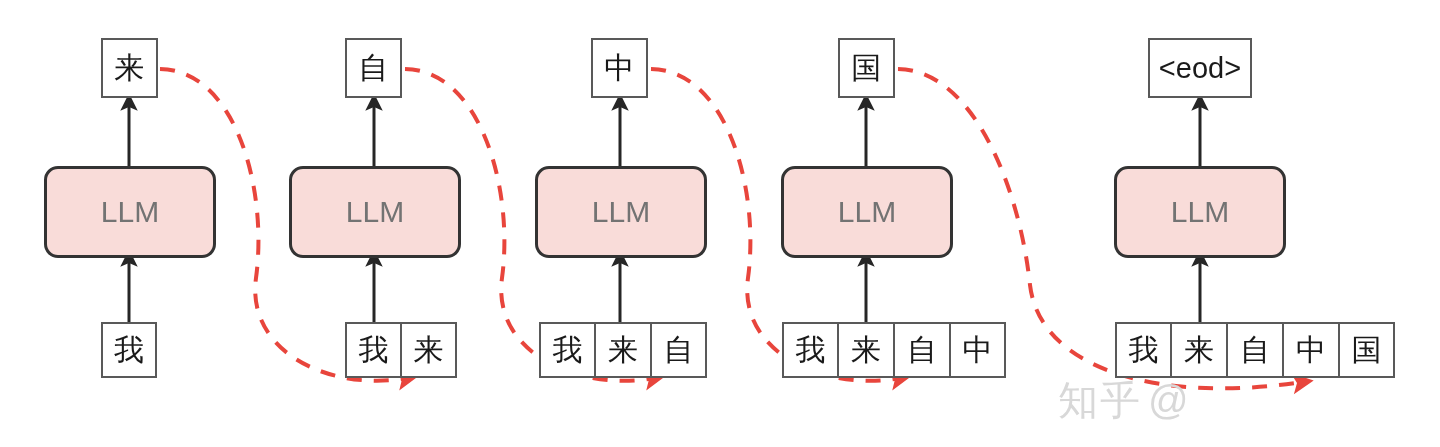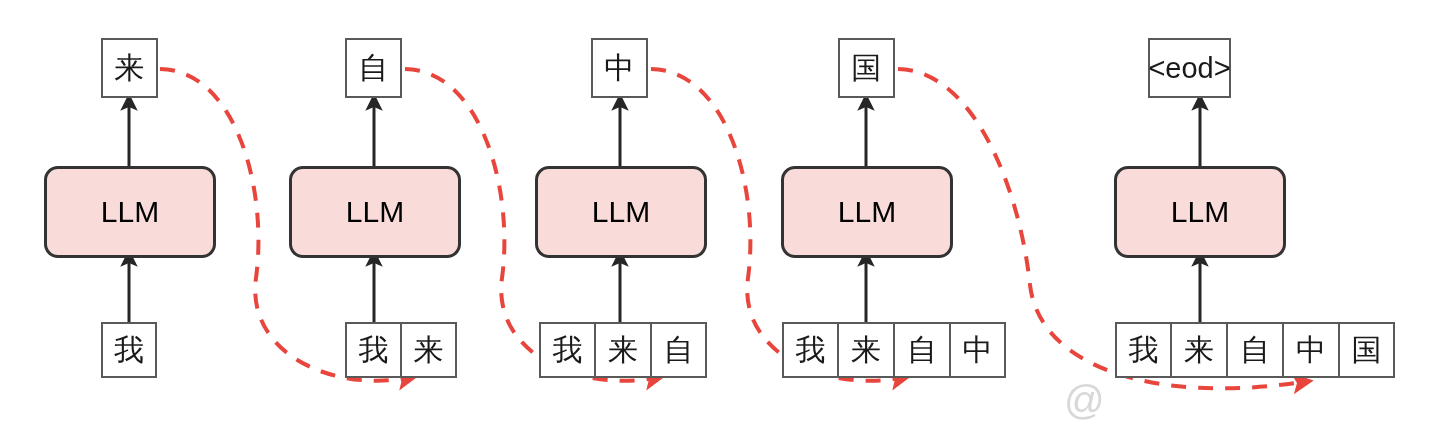--- a/index.html
+++ b/index.html
@@ -52,21 +52,21 @@
   
   .llm-box {
     position: absolute;
     box-sizing: border-box;
     border: 3px solid #333333;
     border-radius: 14px;
     background: #f9dcd9;
     display: flex;
     align-items: center;
     justify-content: center;
-    color: #000000;
+    color: #737373;
     font-size: 30px;
     line-height: 1;
   }
   
   .in-strip {
     position: absolute;
     display: flex;
     box-sizing: border-box;
   }
   .in-cell {
@@ -183,30 +183,31 @@
 
     <div class="in-strip" style="left:782px;top:322px;">
       <div class="in-cell">我</div>
       <div class="in-cell">来</div>
       <div class="in-cell">自</div>
       <div class="in-cell">中</div>
     </div>
   </div>
 
   <div class="group" style="left:0;width:300px;">
-    <div class="out-box eod" style="left:1148px;top:38px;width:83px;height:60px;">&lt;eod&gt;</div>
+    <div class="out-box eod" style="left:1148px;top:38px;width:104px;height:60px;">&lt;eod&gt;</div>
 
     <div class="llm-box" style="left:1114px;top:166px;width:172px;height:92px;">LLM</div>
 
     <div class="in-strip" style="left:1115px;top:322px;">
       <div class="in-cell">我</div>
       <div class="in-cell">来</div>
       <div class="in-cell">自</div>
       <div class="in-cell">中</div>
       <div class="in-cell">国</div>
     </div>
   </div>
 
   <div id="watermark">
+    <span>知乎</span>
     <span class="wm-at">@</span>
   </div>
 
 </div>
 
 </body></html>

